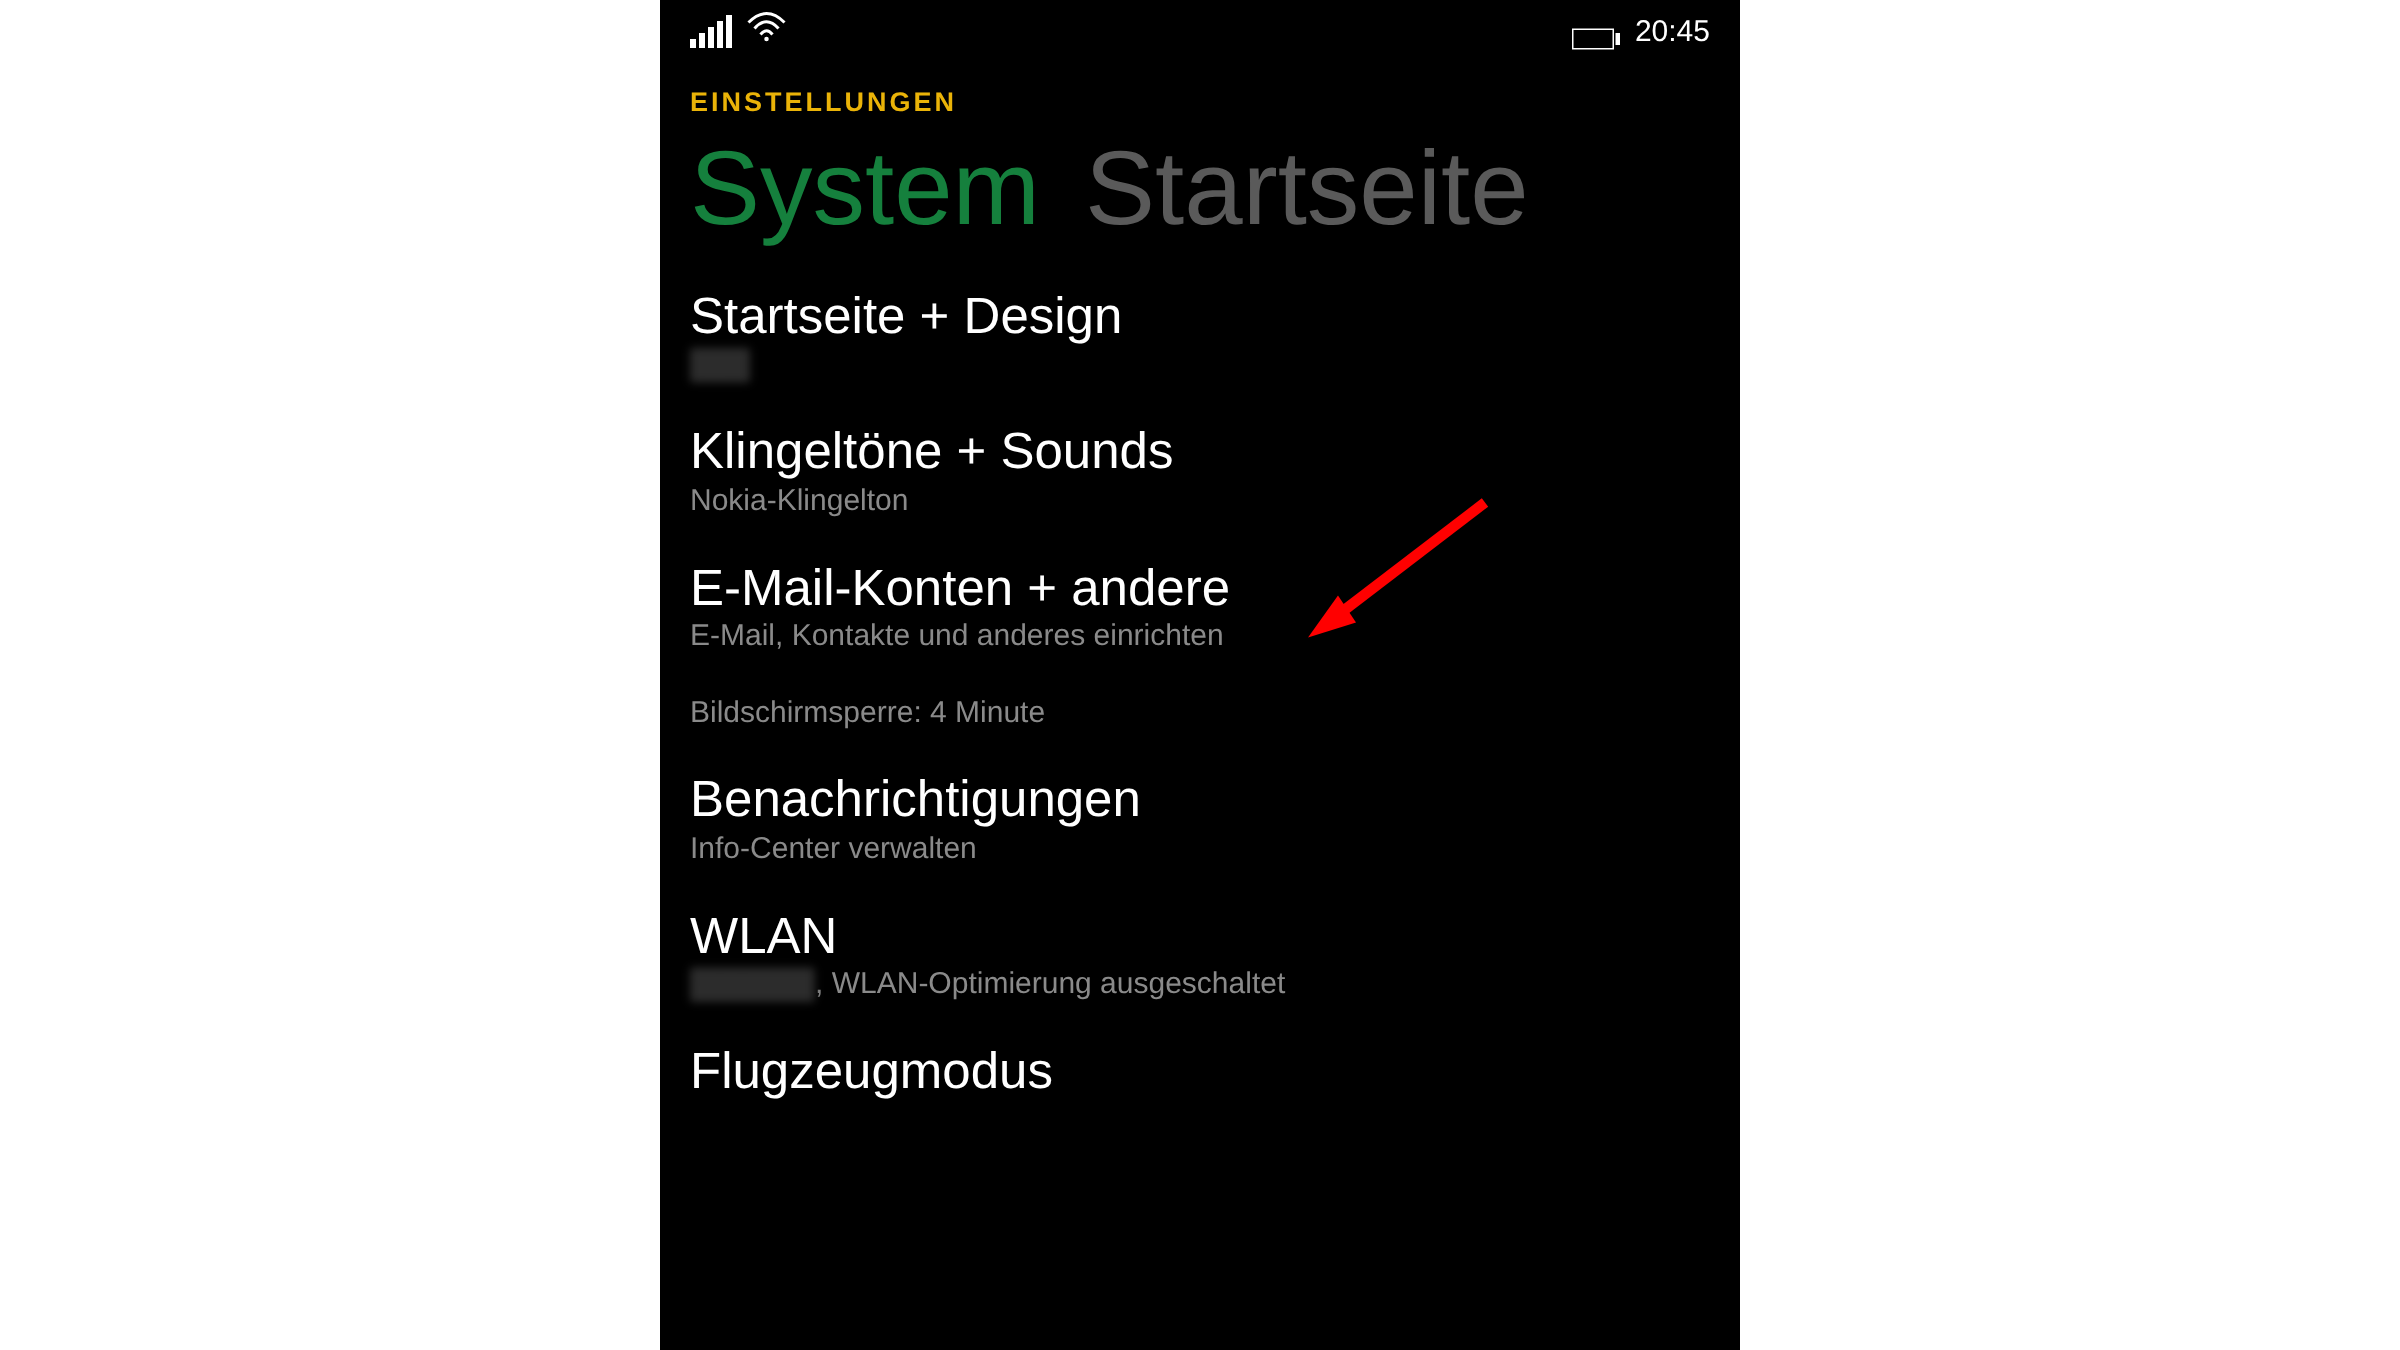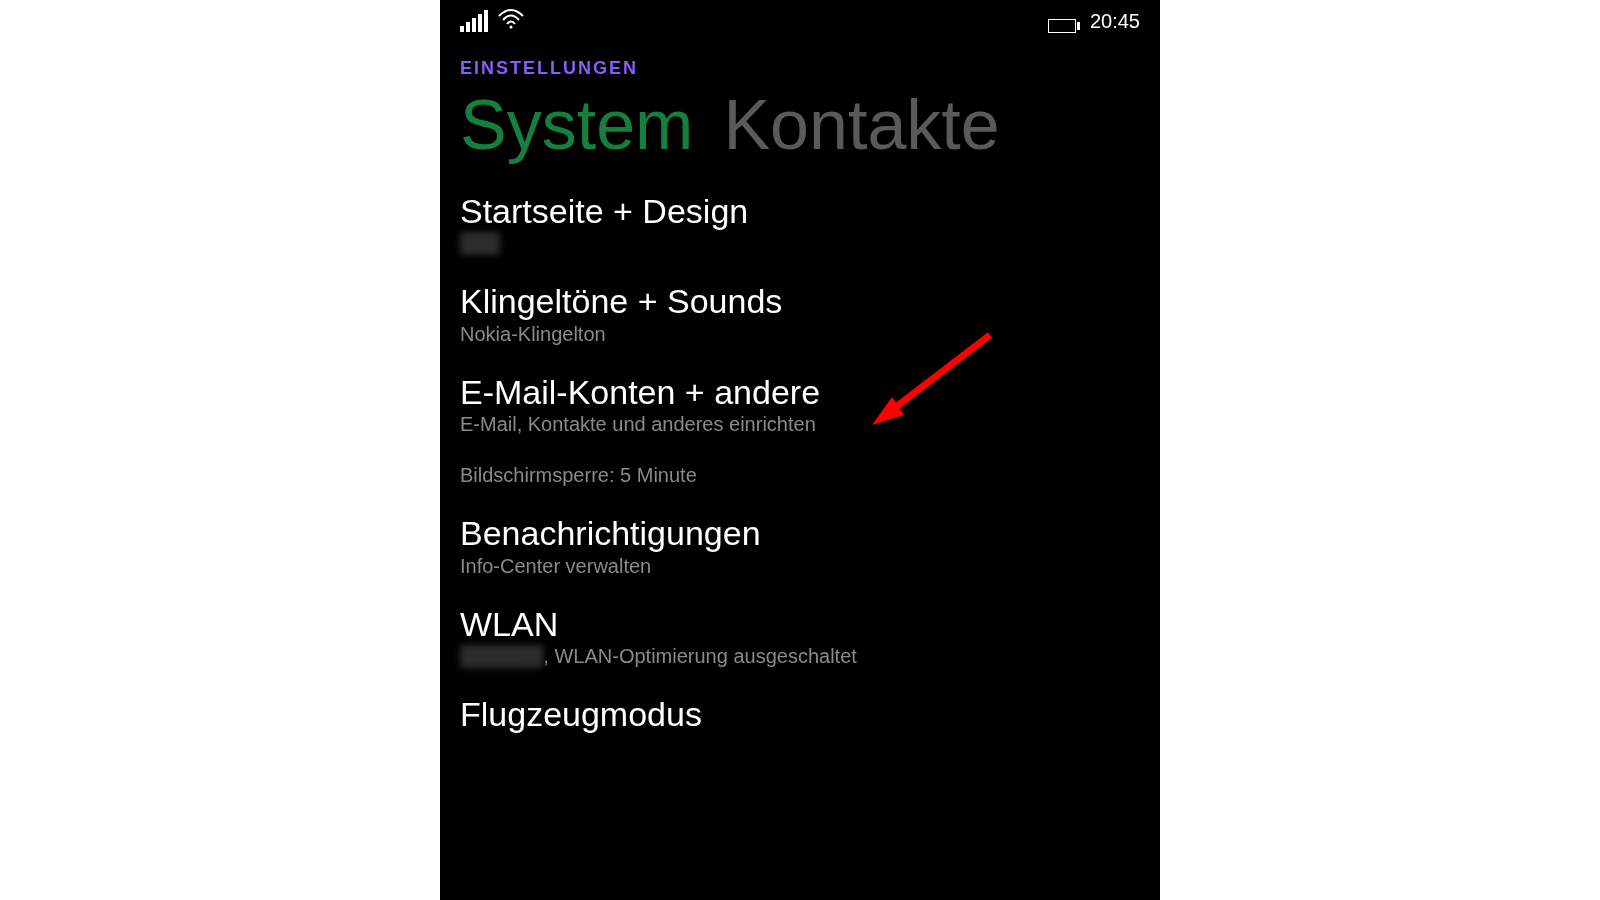--- a/index.html
+++ b/index.html
@@ -79,21 +79,21 @@
     }
     .clock {
       color: #ffffff;
       font-size: 20px;
       font-weight: 300;
     }
     .header-section {
       padding: 20px 20px 0 20px;
     }
     .app-title {
-      color: #8b5cf6;
+      color: #eab308;
       font-size: 18px;
       font-weight: 600;
       letter-spacing: 2px;
     }
     .pivot-header {
       display: flex;
       align-items: baseline;
       gap: 30px;
       margin-top: 6px;
       white-space: nowrap;
@@ -170,21 +170,21 @@
         <span class="battery-tip"></span>
       </span>
       <span class="clock">20:45</span>
     </div>
   </div>
 
   <div class="header-section">
     <div class="app-title">EINSTELLUNGEN</div>
     <div class="pivot-header">
       <span class="pivot-active">System</span>
-      <span class="pivot-inactive">Kontakte</span>
+      <span class="pivot-inactive">Startseite</span>
     </div>
   </div>
 
   <div class="settings-list">
 
     <div class="settings-item">
       <div class="item-title">Startseite + Design</div>
       <div class="item-subtitle"><span class="subtitle-blurred">Blau</span><span></span></div>
     </div>
 
@@ -192,21 +192,21 @@
       <div class="item-title">Klingeltöne + Sounds</div>
       <div class="item-subtitle"><span>Nokia-Klingelton</span></div>
     </div>
 
     <div class="settings-item">
       <div class="item-title">E-Mail-Konten + andere</div>
       <div class="item-subtitle"><span>E-Mail, Kontakte und anderes einrichten</span></div>
     </div>
 
     <div class="settings-item">
-      <div class="item-subtitle"><span>Bildschirmsperre: 5 Minute</span></div>
+      <div class="item-subtitle"><span>Bildschirmsperre: 4 Minute</span></div>
     </div>
 
     <div class="settings-item">
       <div class="item-title">Benachrichtigungen</div>
       <div class="item-subtitle"><span>Info-Center verwalten</span></div>
     </div>
 
     <div class="settings-item">
       <div class="item-title">WLAN</div>
       <div class="item-subtitle"><span class="subtitle-blurred">Netzwerk</span><span>, WLAN-Optimierung ausgeschaltet</span></div>

